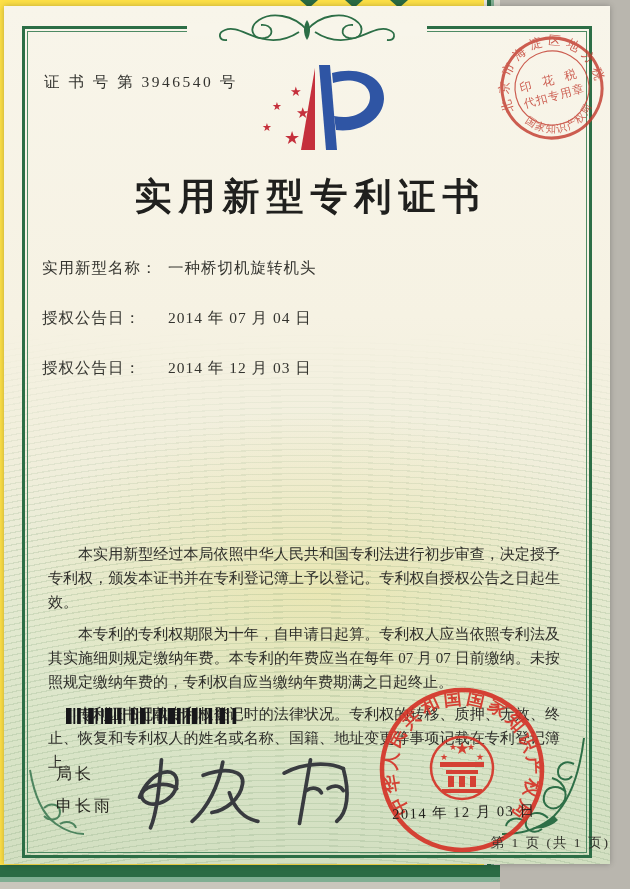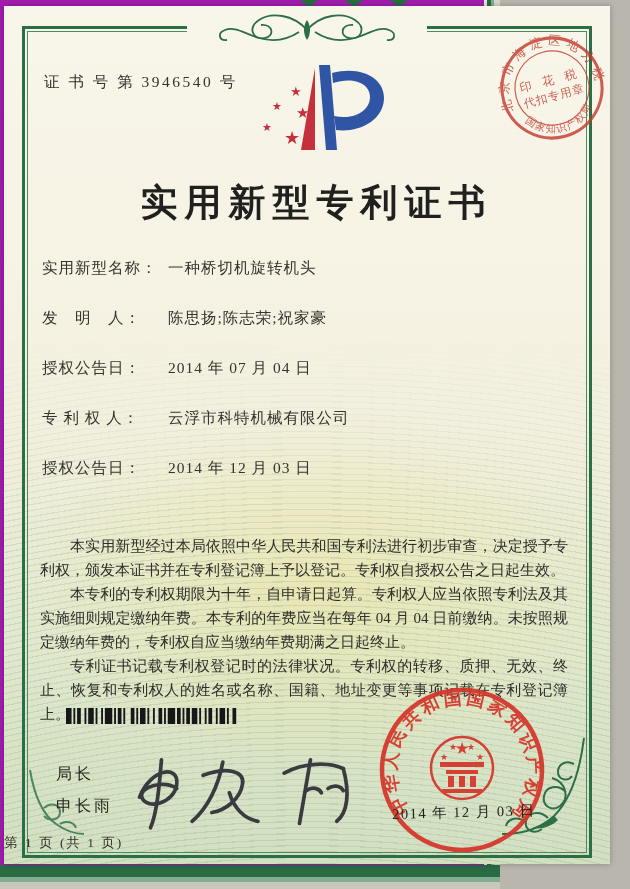--- a/index.html
+++ b/index.html
@@ -1,21 +1,21 @@
 <!DOCTYPE html>
 <html><head>
 <meta charset="utf-8">
 <style>
   html,body{margin:0;padding:0;}
   body{
     width:630px;height:889px;overflow:hidden;
     font-family:"Liberation Serif","DejaVu Serif",serif;
     background:#b9b6ae;
   }
-  .scan{position:relative;width:500px;height:889px;background:#a21caf;}
+  .scan{position:relative;width:500px;height:889px;background:#fde047;}
   .edge-right{position:absolute;right:0;top:0;width:16px;height:100%;
     background:linear-gradient(90deg,#e9e6de 0 20%,#2a6b44 20% 45%,#7fae92 45% 62%,#d9d6cc 62% 100%);}
   .edge-bottom{position:absolute;left:0;bottom:0;width:100%;height:24px;
     background:linear-gradient(180deg,#2a6b44 0 52%,#7fae92 52% 70%,#c9c6bc 70% 100%);}
   .edge-zig{position:absolute;top:0;width:0;height:0;border-left:9px solid transparent;
     border-right:9px solid transparent;border-top:8px solid #2a6b44;}
 
   .page{
     position:absolute;left:4px;top:6px;width:606px;height:858px;
     background:
@@ -31,42 +31,42 @@
     border:3px solid #2c6e46;}
   .border-frame::before{content:"";position:absolute;inset:2px;border:1px solid #4d8a63;}
 
   .top-ornament{position:absolute;top:4px;left:50%;transform:translateX(-50%);}
   .corner-br{position:absolute;right:22px;bottom:26px;}
   .corner-bl{position:absolute;left:22px;bottom:26px;transform:scaleX(-1);opacity:.8;}
 
   .cert-no{position:absolute;left:40px;top:66px;font-size:15.5px;letter-spacing:2.5px;color:#33332f;}
   .tax-stamp{position:absolute;left:492px;top:26px;transform:rotate(-15deg);opacity:.9;}
   .logo{position:absolute;left:238px;top:46px;}
-  .title{position:absolute;left:0;top:166px;width:100%;margin:6px;text-align:center;
+  .title{position:absolute;left:0;top:166px;width:100%;margin:0;text-align:center;
     font-size:37px;font-weight:700;letter-spacing:7px;text-indent:7px;color:#20201e;}
 
   .fields{position:absolute;left:38px;top:252px;width:530px;}
   .field-row{height:50px;font-size:15.5px;color:#34342f;}
   .f-label{display:inline-block;min-width:122px;letter-spacing:1px;}
   .f-value{letter-spacing:1px;}
 
   .paras{position:absolute;left:36px;top:528px;width:528px;font-size:15px;
     line-height:24px;color:#2e2e2a;text-align:justify;}
-  .paras p{margin:0;text-indent:2em;}
+  .paras p{margin:8px;text-indent:2em;}
 
   .barcode{position:absolute;left:62px;top:702px;}
   .officer{position:absolute;left:52px;top:758px;font-size:16px;color:#26261f;letter-spacing:3px;}
   .officer div{margin-bottom:11px;}
   .signature{position:absolute;left:118px;top:742px;opacity:.88;}
 
   .office-seal{position:absolute;left:372px;top:678px;opacity:.93;}
   .seal-date{position:absolute;left:388px;top:797px;font-size:14.5px;letter-spacing:1.5px;
     color:#1e1e1a;transform:rotate(-1.5deg);}
 
-  .footer{position:absolute;left:0;bottom:12px;width:100%;text-align:left;
+  .footer{position:absolute;left:0;bottom:12px;width:100%;text-align:right;
     font-size:13.5px;letter-spacing:2px;color:#33332d;}
 
   .seal-red{fill:#d5352a;}
   .stamp-red{fill:#c23b2e;}
   svg text{font-family:"Liberation Serif","DejaVu Serif",serif;}
 </style>
 </head>
 <body>
 
 <div class="scan">
@@ -144,40 +144,32 @@
     </svg>
 
     <h1 class="title">实用新型专利证书</h1>
 
     <div class="fields">
       <div class="field-row">
         <span class="f-label">实用新型名称：</span>
         <span class="f-value">一种桥切机旋转机头</span>
       </div>
       <div class="field-row">
-        <span class="f-label">发　明　人：</span>
-        <span class="f-value">陈思扬;陈志荣;祝家豪</span>
-      </div>
-      <div class="field-row">
         <span class="f-label">授权公告日：</span>
         <span class="f-value">2014 年 07 月 04 日</span>
-      </div>
-      <div class="field-row">
-        <span class="f-label">专 利 权 人：</span>
-        <span class="f-value">云浮市科特机械有限公司</span>
       </div>
       <div class="field-row">
         <span class="f-label">授权公告日：</span>
         <span class="f-value">2014 年 12 月 03 日</span>
       </div>
     </div>
 
     <div class="paras">
       <p>本实用新型经过本局依照中华人民共和国专利法进行初步审查，决定授予专利权，颁发本证书并在专利登记簿上予以登记。专利权自授权公告之日起生效。</p>
-      <p>本专利的专利权期限为十年，自申请日起算。专利权人应当依照专利法及其实施细则规定缴纳年费。本专利的年费应当在每年 04 月 04 日前缴纳。未按照规定缴纳年费的，专利权自应当缴纳年费期满之日起终止。</p>
+      <p>本专利的专利权期限为十年，自申请日起算。专利权人应当依照专利法及其实施细则规定缴纳年费。本专利的年费应当在每年 07 月 07 日前缴纳。未按照规定缴纳年费的，专利权自应当缴纳年费期满之日起终止。</p>
       <p>专利证书记载专利权登记时的法律状况。专利权的转移、质押、无效、终止、恢复和专利权人的姓名或名称、国籍、地址变更等事项记载在专利登记簿上。</p>
     </div>
 
     <svg class="barcode" id="barcode" width="190" height="16">
         <rect x="0" y="0" width="5.550000000000001" height="16" fill="#17171a"></rect>
         <rect x="7.4" y="0" width="1.85" height="16" fill="#17171a"></rect>
         <rect x="11.1" y="0" width="3.7" height="16" fill="#17171a"></rect>
         <rect x="18.5" y="0" width="1.85" height="16" fill="#17171a"></rect>
         <rect x="22.200000000000003" y="0" width="5.550000000000001" height="16" fill="#17171a"></rect>
         <rect x="29.600000000000005" y="0" width="1.85" height="16" fill="#17171a"></rect>

